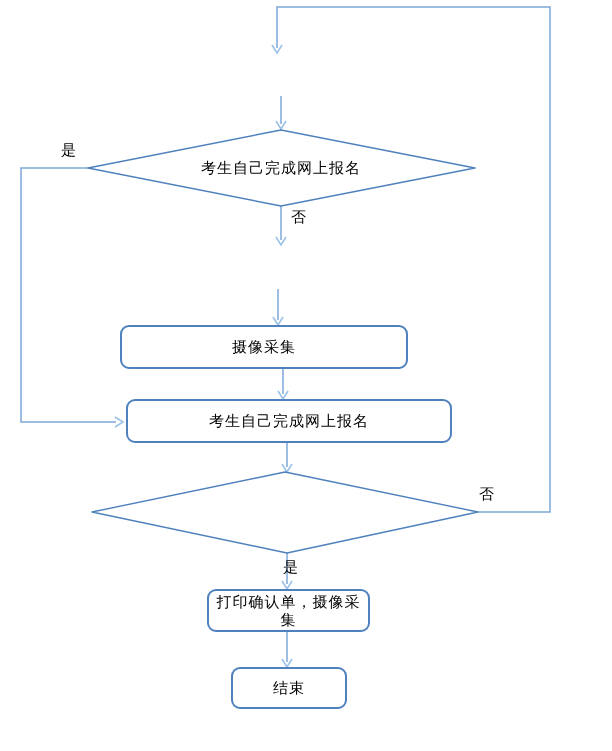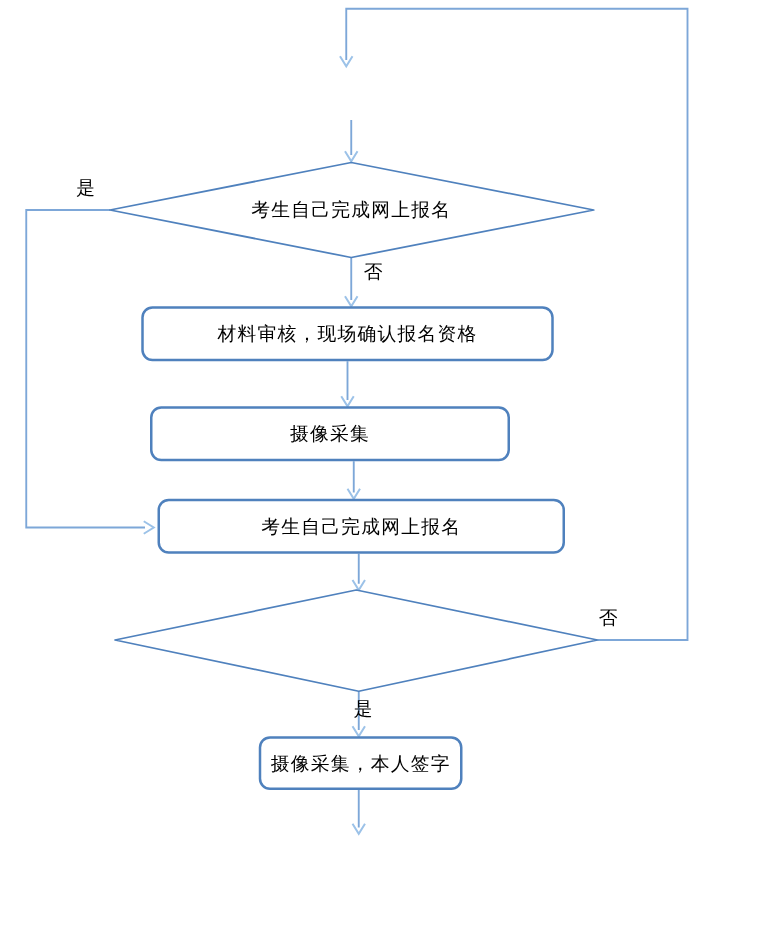--- a/index.html
+++ b/index.html
@@ -80,28 +80,28 @@
       <polyline points="282,659 287,667 292,659"></polyline>
     </g>
 
     <g fill="var(--bg)" stroke="var(--shape-border)" stroke-width="1.4" stroke-linejoin="round">
       <polygon points="281,130 475,168 281,206 88,168"></polygon>
       <polygon points="285,472 478,512 287,553 92,512"></polygon>
     </g>
   </svg>
 
 
-  <div class="node box" style="left:113px;top:245px;width:330px;height:44px;">材料审核，现场确认报名资格</div>
 
   <div class="node box" style="left:120px;top:325px;width:288px;height:44px;">摄像采集</div>
 
   <div class="node box" style="left:126px;top:399px;width:326px;height:44px;">考生自己完成网上报名</div>
 
-  <div class="node box" style="left:207px;top:589px;width:163px;height:43px;">摄像采集，本人签字</div>
+  <div class="node box" style="left:207px;top:589px;width:163px;height:43px;">打印确认单，摄像采集</div>
 
+  <div class="node box" style="left:231px;top:667px;width:116px;height:42px;">结束</div>
 
   <div class="node diamond-label" style="left:131px;top:157px;width:300px;height:22px;">考生自己完成网上报名</div>
 
 
   <span class="edge-label" style="left:61px;top:143px;">是</span>
 
   <span class="edge-label" style="left:291px;top:210px;">否</span>
 
   <span class="edge-label" style="left:479px;top:487px;">否</span>
 

